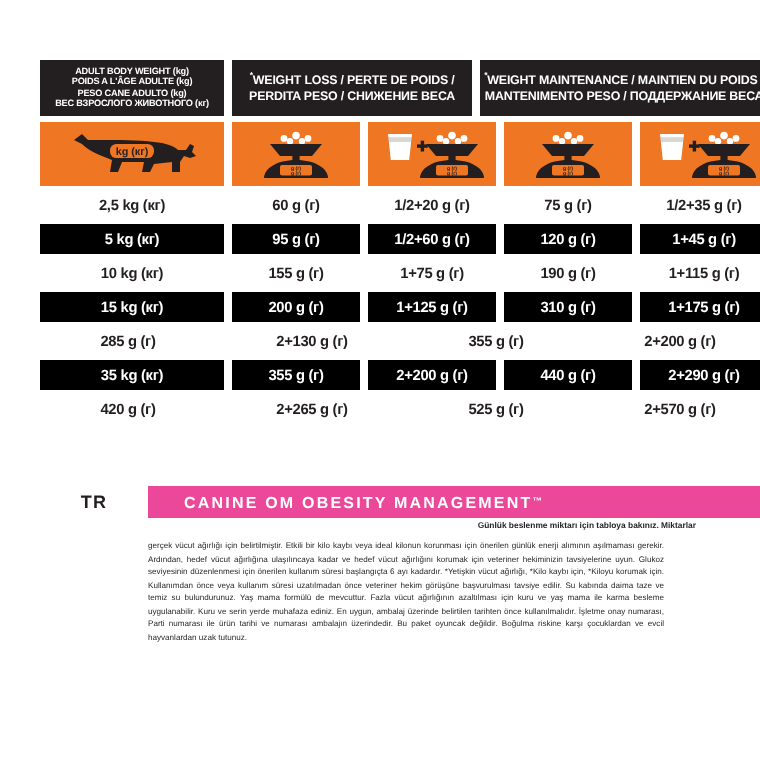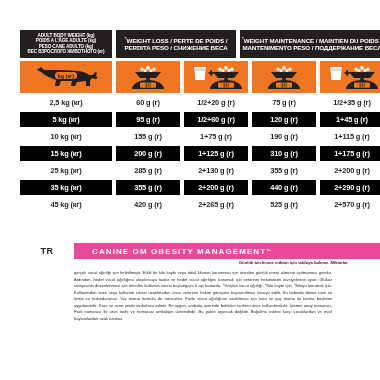--- a/index.html
+++ b/index.html
@@ -312,37 +312,35 @@
 
     <div class="data-row shaded">
       <div class="cell w1">15 kg (кг)</div>
       <div class="cell wn">200 g (г)</div>
       <div class="cell wn">1+125 g (г)</div>
       <div class="cell wn">310 g (г)</div>
       <div class="cell wn">1+175 g (г)</div>
     </div>
 
     <div class="data-row">
-      <div class="cell w1">25 kg (кг)</div>
       <div class="cell wn">285 g (г)</div>
       <div class="cell wn">2+130 g (г)</div>
       <div class="cell wn">355 g (г)</div>
       <div class="cell wn">2+200 g (г)</div>
     </div>
 
     <div class="data-row shaded">
       <div class="cell w1">35 kg (кг)</div>
       <div class="cell wn">355 g (г)</div>
       <div class="cell wn">2+200 g (г)</div>
       <div class="cell wn">440 g (г)</div>
       <div class="cell wn">2+290 g (г)</div>
     </div>
 
     <div class="data-row">
-      <div class="cell w1">45 kg (кг)</div>
       <div class="cell wn">420 g (г)</div>
       <div class="cell wn">2+265 g (г)</div>
       <div class="cell wn">525 g (г)</div>
       <div class="cell wn">2+570 g (г)</div>
     </div>
 
 
   </div>
 
   <div class="tr-band">

